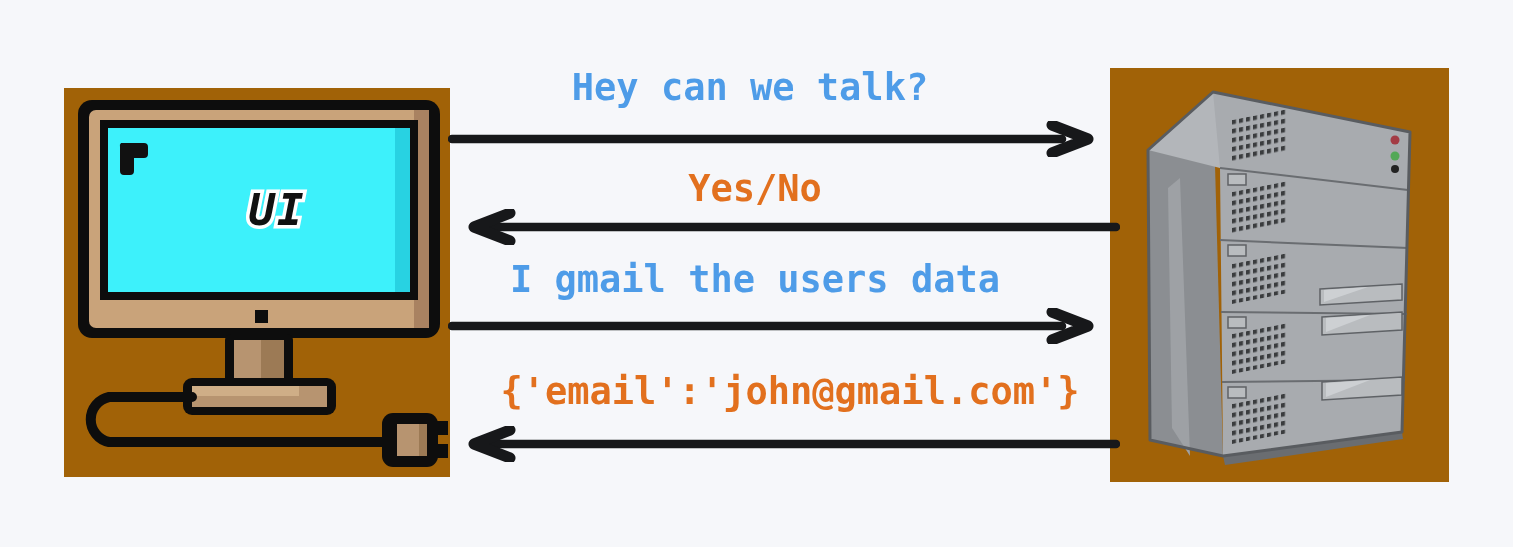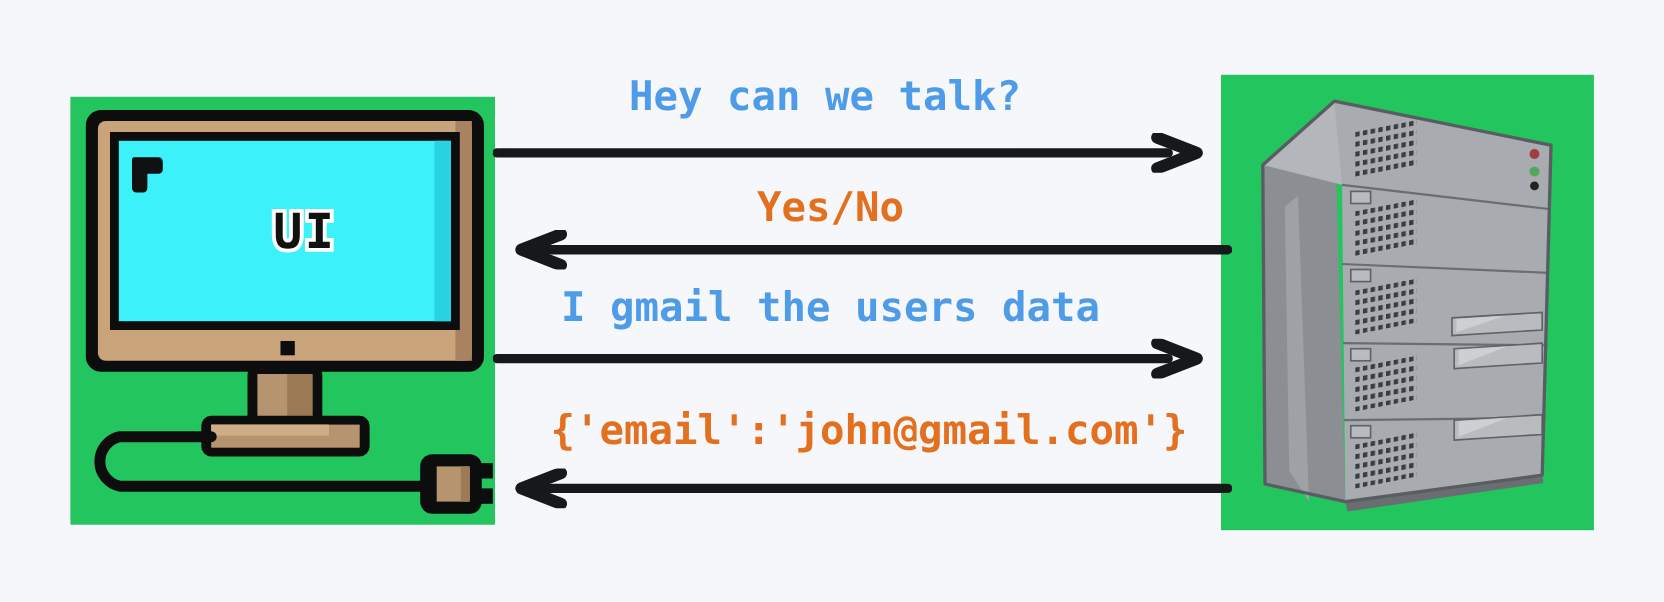--- a/index.html
+++ b/index.html
@@ -1,18 +1,18 @@
 <!DOCTYPE html>
 <html><head>
 <meta charset="utf-8">
 <style>
   html,body{margin:0;padding:0;}
   body{background:#f6f7fa;font-family:"DejaVu Sans Mono","Liberation Mono",monospace;}
   .stage{position:relative;width:1513px;height:547px;background:#f6f7fa;overflow:hidden;}
-  .card{position:absolute;background:#22c55e;}
+  .card{position:absolute;background:#a16207;font-style:italic;}
   .card-client{left:64px;top:88px;width:386px;height:389px;}
   .card-server{left:1110px;top:68px;width:339px;height:414px;}
   .card svg{display:block;width:100%;height:100%;}
   .msg{position:absolute;font-weight:bold;font-size:37px;text-align:center;line-height:1.1;white-space:nowrap;}
   .msg-blue{color:#4e9ce8;}
   .msg-orange{color:#e2701e;}
   .msg-1{left:425px;top:68px;width:650px;}
   .msg-2{left:430px;top:169px;width:650px;}
   .msg-3{left:430px;top:260px;width:650px;}
   .msg-4{left:460px;top:372px;width:660px;}

